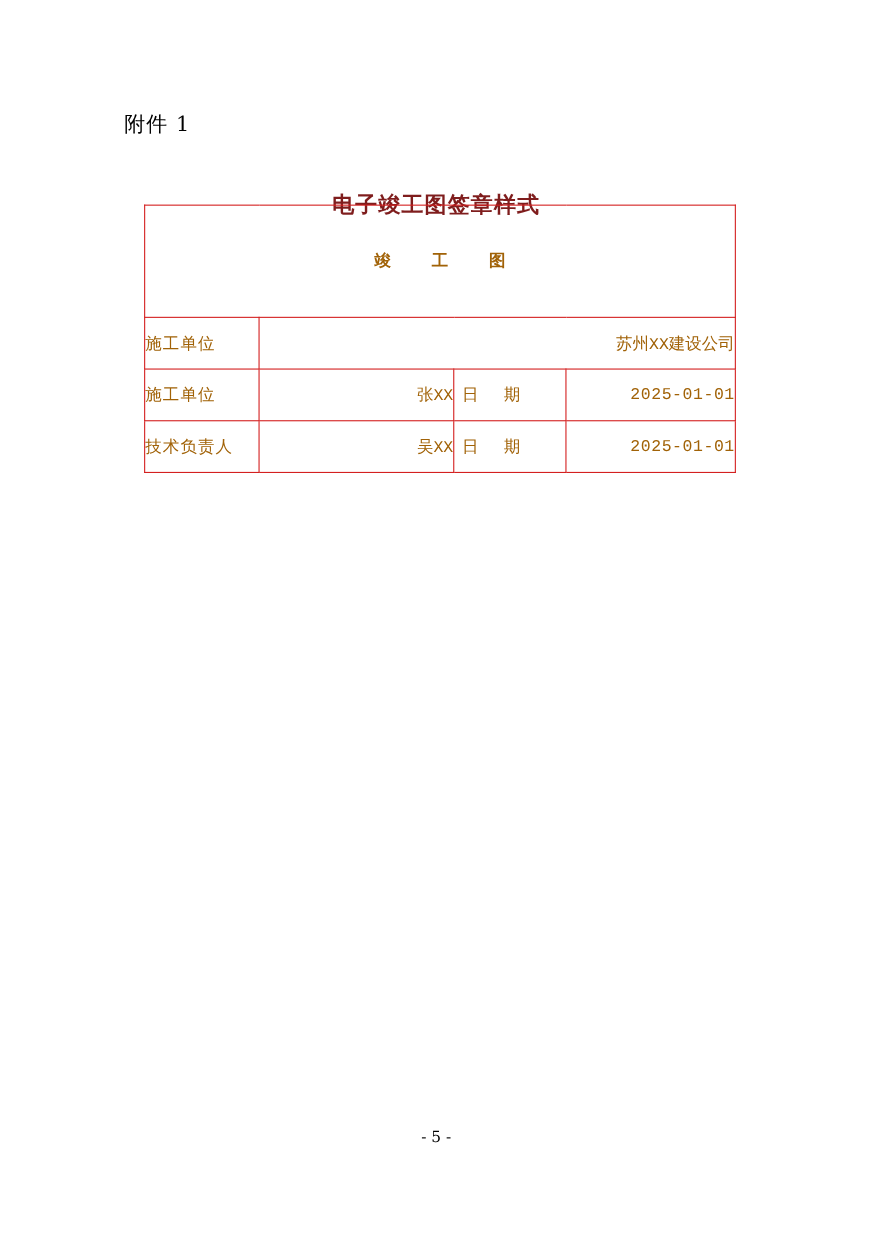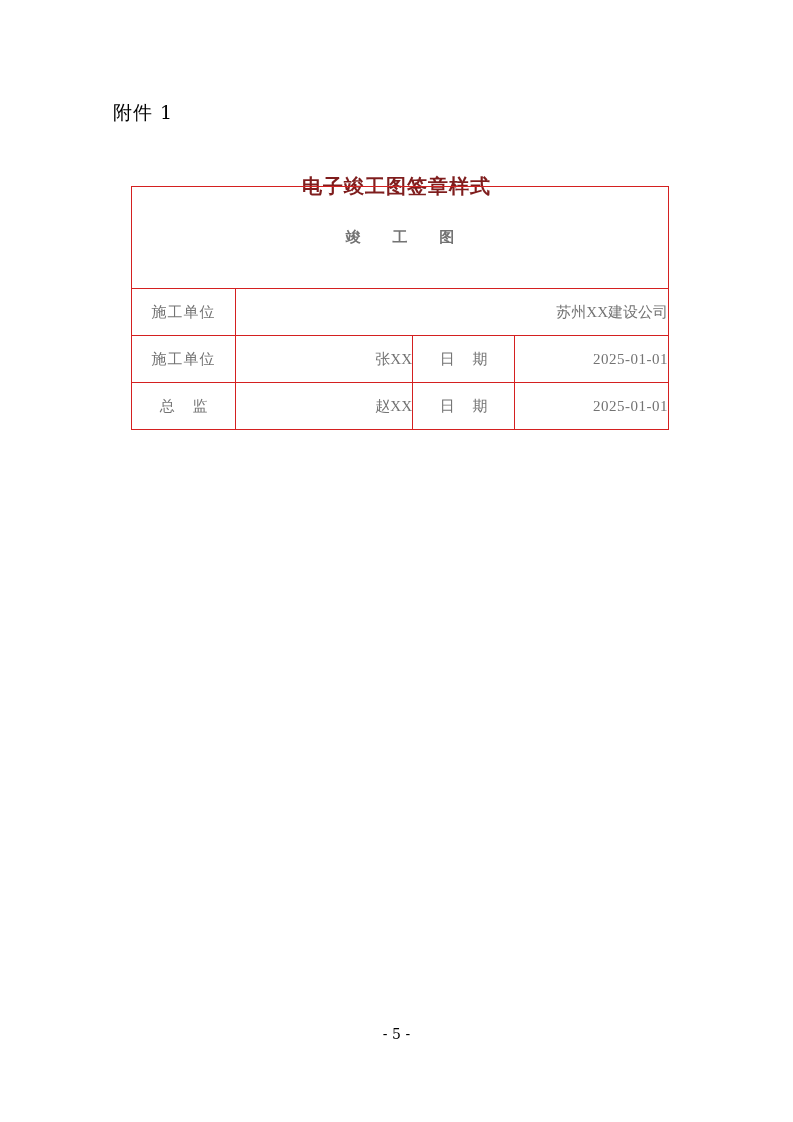--- a/index.html
+++ b/index.html
@@ -52,40 +52,39 @@
   .stamp-table {
     position: absolute;
     left: 131px;
     top: 186px;
     width: 537px;
     border-collapse: collapse;
     table-layout: fixed;
   }
   .stamp-table td {
     border: 1.3px solid #d42020;
-    color: #737373;
-    font-family: Liberation Serif, serif;
+    color: #a16207;
+    font-family: Liberation Mono, monospace;
     font-size: 15px;
     padding: 0;
     height: 46px;
     vertical-align: middle;
   }
 
   .cell-title {
     height: 101px !important;
     text-align: center;
     font-size: 23px;
     font-weight: bold;
     letter-spacing: 14px;
     text-indent: 14px;
     font-family: "DejaVu Serif", serif;
   }
 
   .cell-label {
-    text-align: center;
     letter-spacing: 1px;
     font-family: "DejaVu Serif", serif;
     font-size: 16px;
   }
   .cell-label.spaced {
     letter-spacing: 7px;
     text-indent: 7px;
   }
   .cell-value {
     padding-left: 12px;
@@ -137,26 +136,26 @@
         <td class="cell-value" colspan="3">苏州XX建设公司</td>
       </tr>
 
       <tr>
         <td class="cell-label">施工单位</td>
         <td class="cell-value">张XX</td>
         <td class="cell-label spaced">日 期</td>
         <td class="cell-date">2025-01-01</td>
       </tr>
 
-
-
       <tr>
-        <td class="cell-label spaced">总 监</td>
-        <td class="cell-value">赵XX</td>
+        <td class="cell-label">技术负责人</td>
+        <td class="cell-value">吴XX</td>
         <td class="cell-label spaced">日 期</td>
         <td class="cell-date">2025-01-01</td>
       </tr>
+
+
     </tbody>
   </table>
 
   <div class="page-number">- 5 -</div>
 
 </div>
 
 </body></html>

